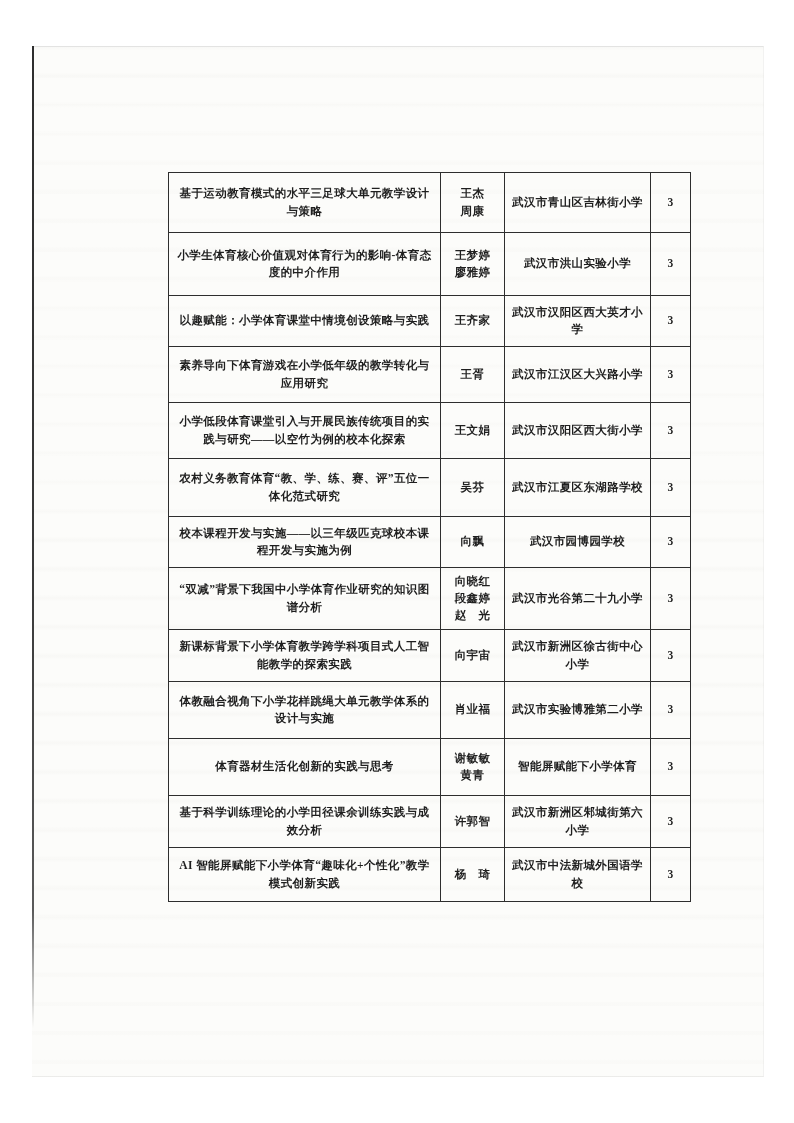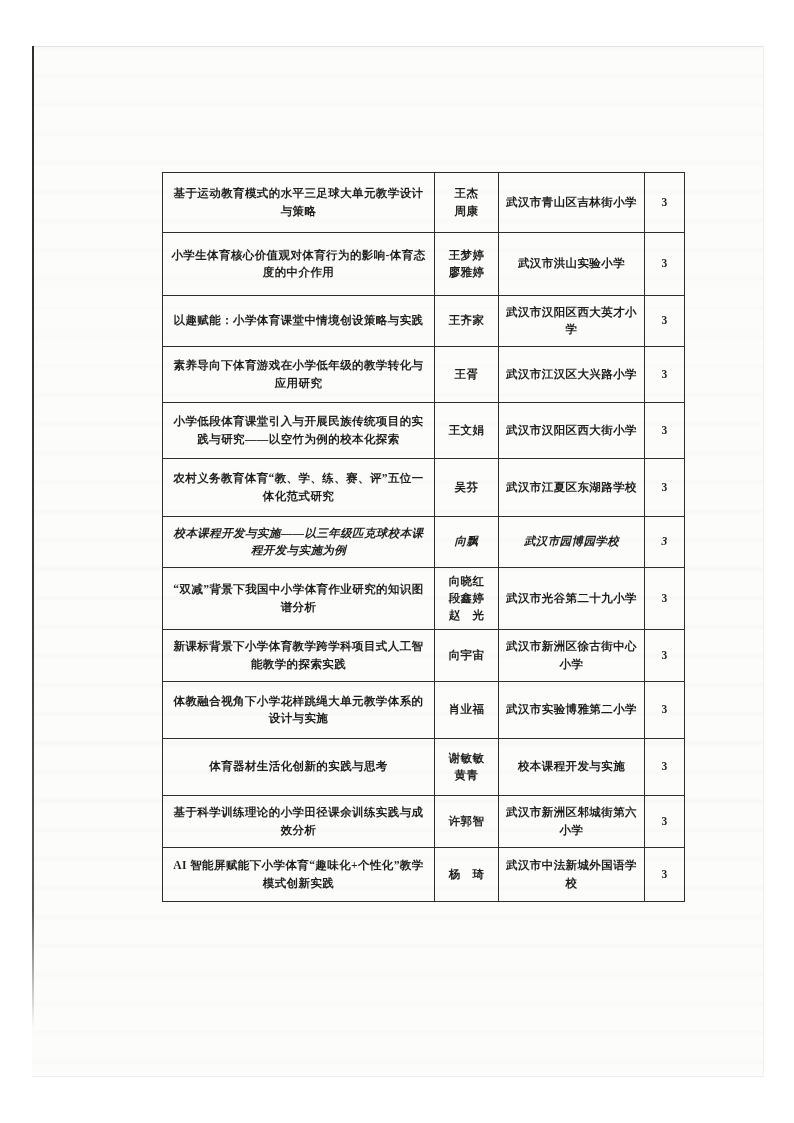--- a/index.html
+++ b/index.html
@@ -36,21 +36,21 @@
     position: absolute;
     left: 32px;
     top: 46px;
     width: 2px;
     height: 982px;
     background: linear-gradient(180deg,
       #2e2e2e 0%, #3a3a3a 55%, #5a5a5a 88%, rgba(110,110,110,0.0) 100%);
   }
   table.results-table {
     position: absolute;
-    left: 130px;
+    left: 136px;
     top: 125px;
     width: 522px;
     border-collapse: collapse;
     table-layout: fixed;
   }
   .results-table td {
     border: 1.6px solid #2e2e2e;
     vertical-align: middle;
     text-align: center;
     font-size: 11.5px;
@@ -158,21 +158,21 @@
     <td class="authors-cell">
             <span class="author-line">吴芬</span>
           </td>
     <td class="school-cell">
       <span>武汉市江夏区东湖路学校</span>
     </td>
     <td class="score-cell">
       <span>3</span>
     </td>
   </tr>
-        <tr class="result-row" style="height: 51px; font-style: italic;">
+        <tr class="result-row" style="height: 51px;">
     <td class="title-cell">
       <span>校本课程开发与实施——以三年级匹克球校本课程开发与实施为例</span>
     </td>
     <td class="authors-cell">
             <span class="author-line">向飘</span>
           </td>
     <td class="school-cell">
       <span>武汉市园博园学校</span>
     </td>
     <td class="score-cell">
@@ -225,21 +225,21 @@
   </tr>
         <tr class="result-row" style="height: 57px;">
     <td class="title-cell">
       <span>体育器材生活化创新的实践与思考</span>
     </td>
     <td class="authors-cell">
             <span class="author-line">谢敏敏</span>
             <span class="author-line">黄青</span>
           </td>
     <td class="school-cell">
-      <span>校本课程开发与实施</span>
+      <span>智能屏赋能下小学体育</span>
     </td>
     <td class="score-cell">
       <span>3</span>
     </td>
   </tr>
         <tr class="result-row" style="height: 52px;">
     <td class="title-cell">
       <span>基于科学训练理论的小学田径课余训练实践与成效分析</span>
     </td>
     <td class="authors-cell">

